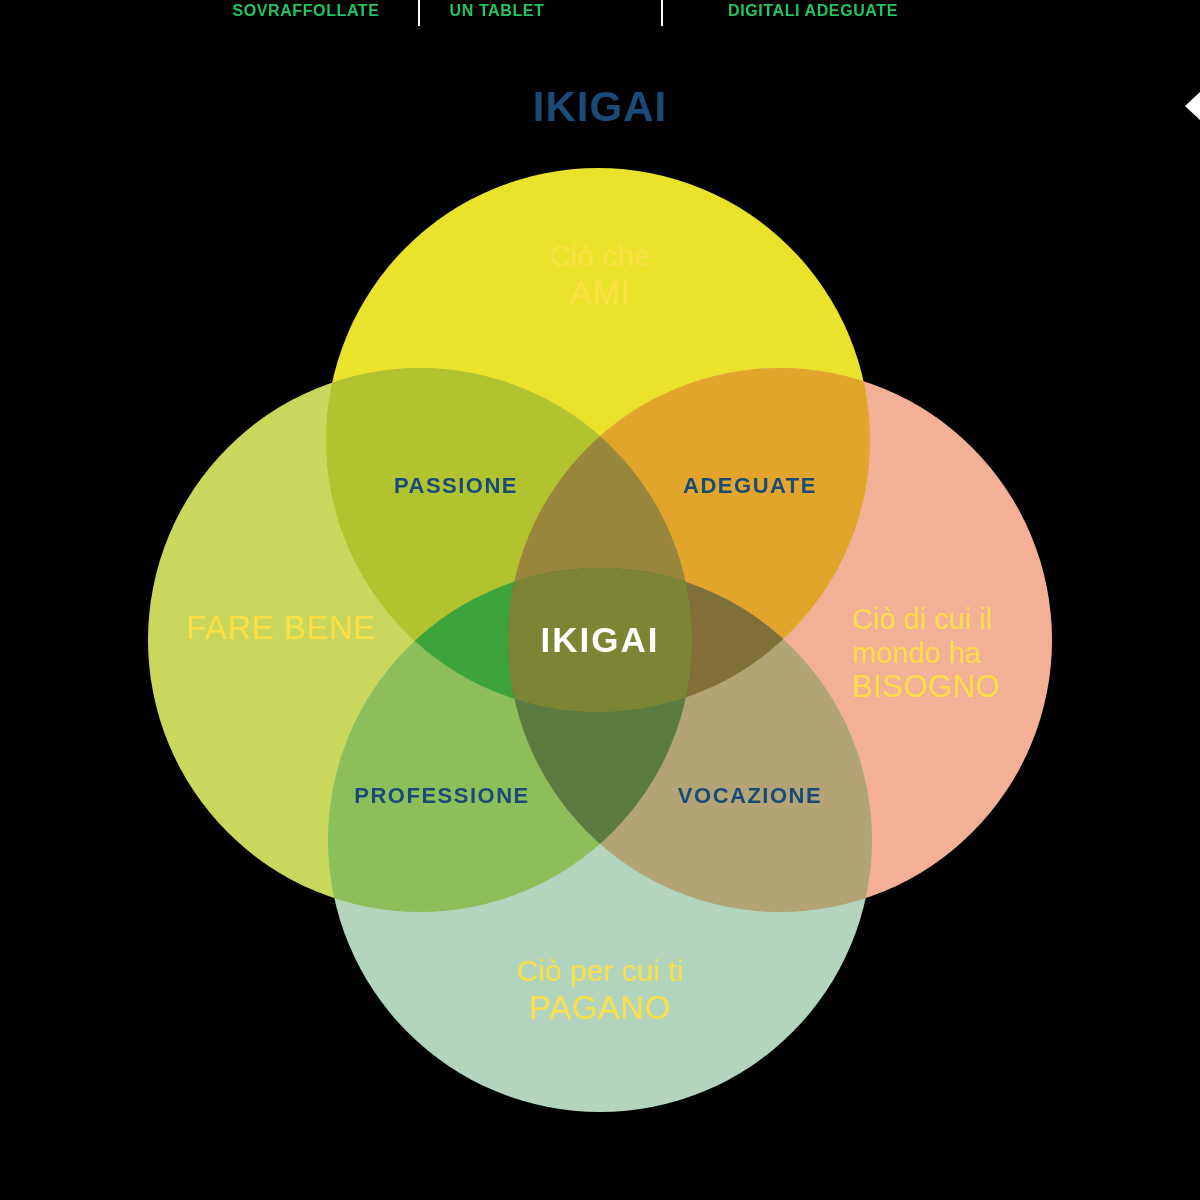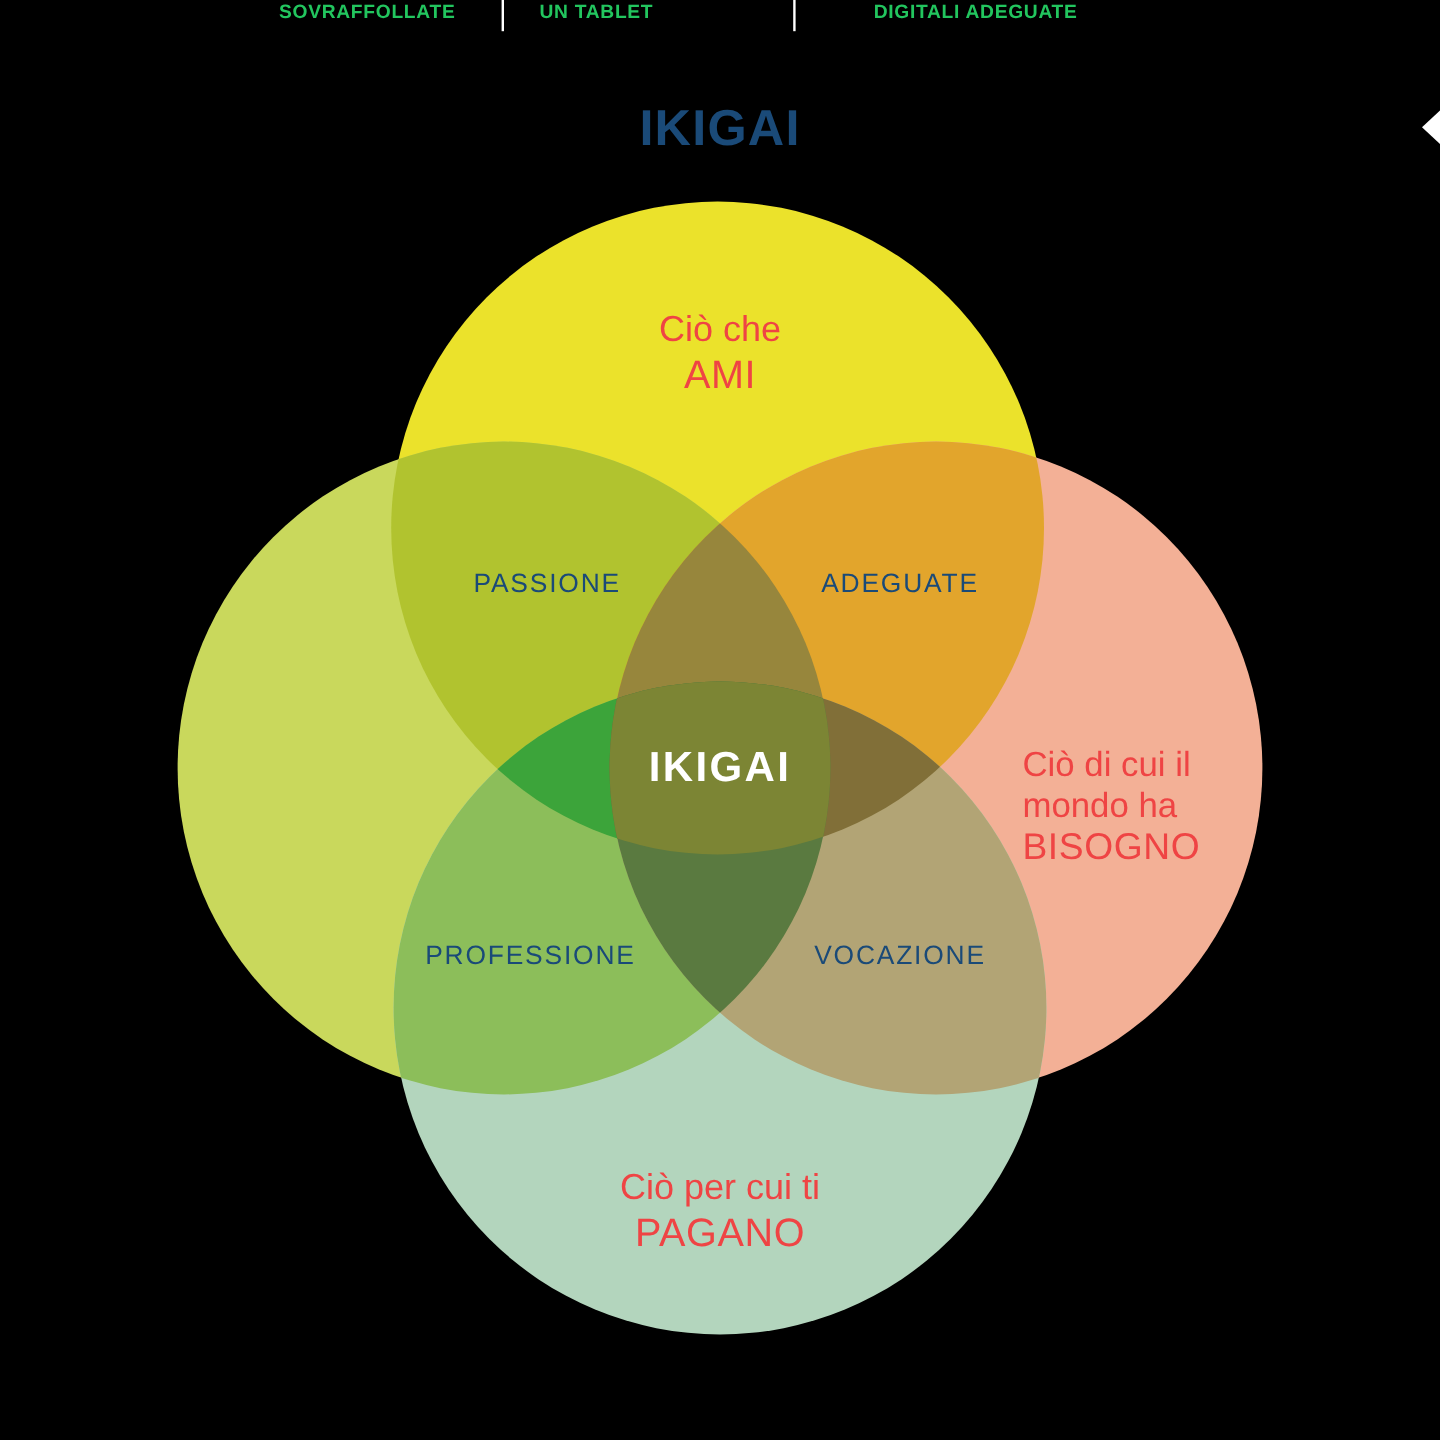--- a/index.html
+++ b/index.html
@@ -33,30 +33,30 @@
     width:0; height:0;
     border-top:14px solid transparent;
     border-bottom:14px solid transparent;
     border-right:15px solid #ffffff;
   }
   
   .venn { position:absolute; left:0; top:0; width:1200px; height:1200px; }
   
   .vlabel {
     position:absolute; transform:translate(-50%,-50%);
-    text-align:center; color:#ef4444; line-height:37px; white-space:nowrap;margin-top:19px;
+    text-align:center; color:#fde047; line-height:37px; white-space:nowrap;
   }
   .vlabel .l-reg  { display:block; font-size:30px; }
   .vlabel .l-bold { display:block; font-size:33px; font-weight:normal; letter-spacing:.5px; }
   .vlabel.right-align { transform:translate(0,-50%); text-align:left; line-height:34px; }
   .vlabel.right-align .l-reg { font-size:29px; }
   .vlabel.right-align .l-bold { font-size:31px; }
   .zone-label {
     position:absolute; transform:translate(-50%,-50%);
-    color:#1a4a78; font-weight:normal; font-size:22px;
+    color:#1a4a78; font-weight:bold; font-size:22px;
     letter-spacing:1.5px; white-space:nowrap;
   }
   .center-label {
     position:absolute; transform:translate(-50%,-50%);
     color:#ffffff; font-weight:bold; font-size:35px;
     letter-spacing:2px; white-space:nowrap;
   }
 </style>
 </head>
 <body>
@@ -128,20 +128,21 @@
       </g>
     </g>
 </svg>
 
 <div class="vlabel" style="left:600px; top:274px">
   <span class="l-reg">Ciò che</span>
   <span class="l-bold">AMI</span>
 </div>
 
 <div class="vlabel" style="left:281px; top:627px">
+  <span class="l-bold">FARE BENE</span>
 </div>
 
 <div class="vlabel right-align" style="left:852px; top:653px">
   <span class="l-reg">Ciò di cui il</span>
   <span class="l-reg">mondo ha</span>
   <span class="l-bold">BISOGNO</span>
 </div>
 
 <div class="vlabel" style="left:600px; top:989px">
   <span class="l-reg">Ciò per cui ti</span>

